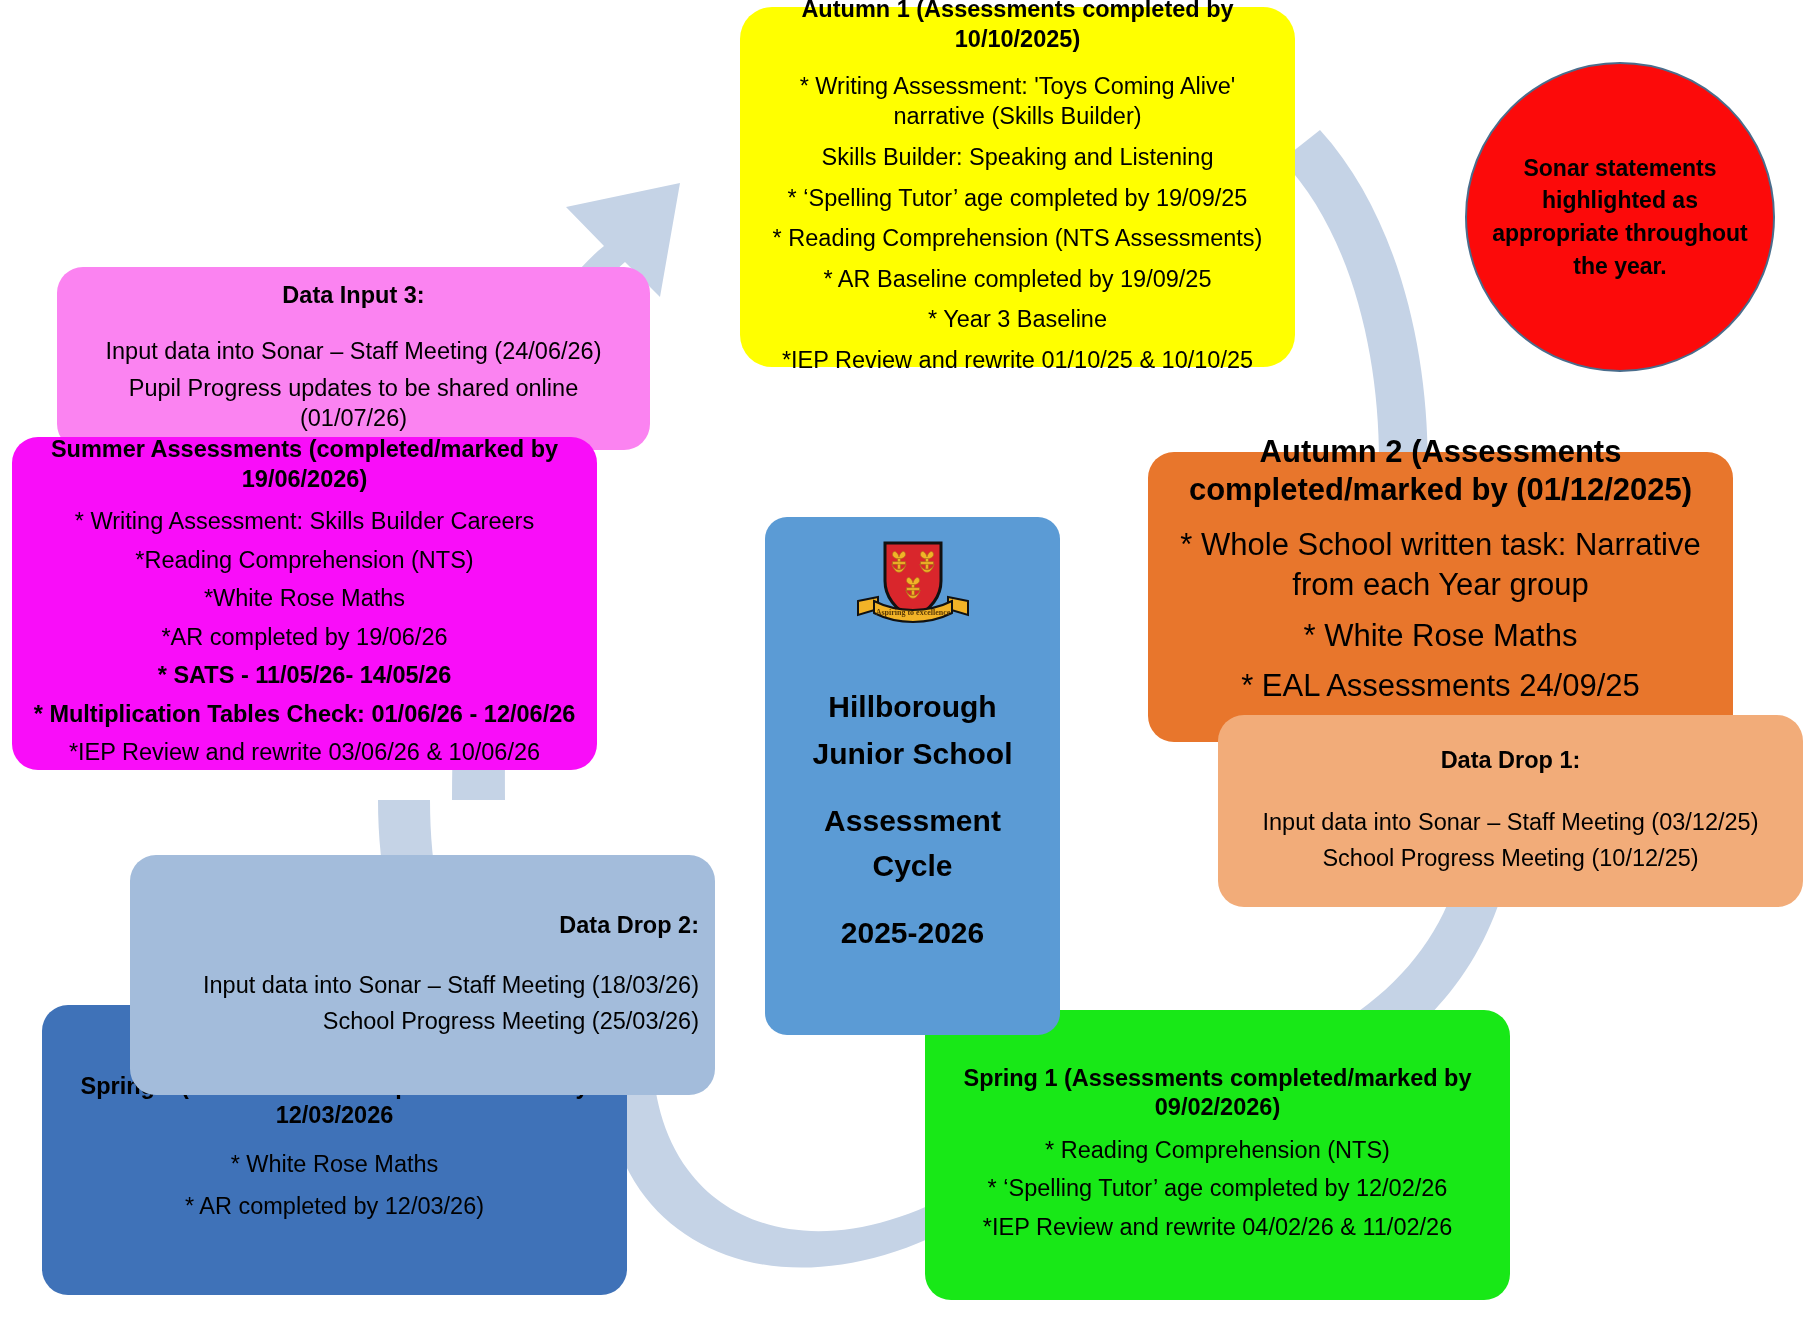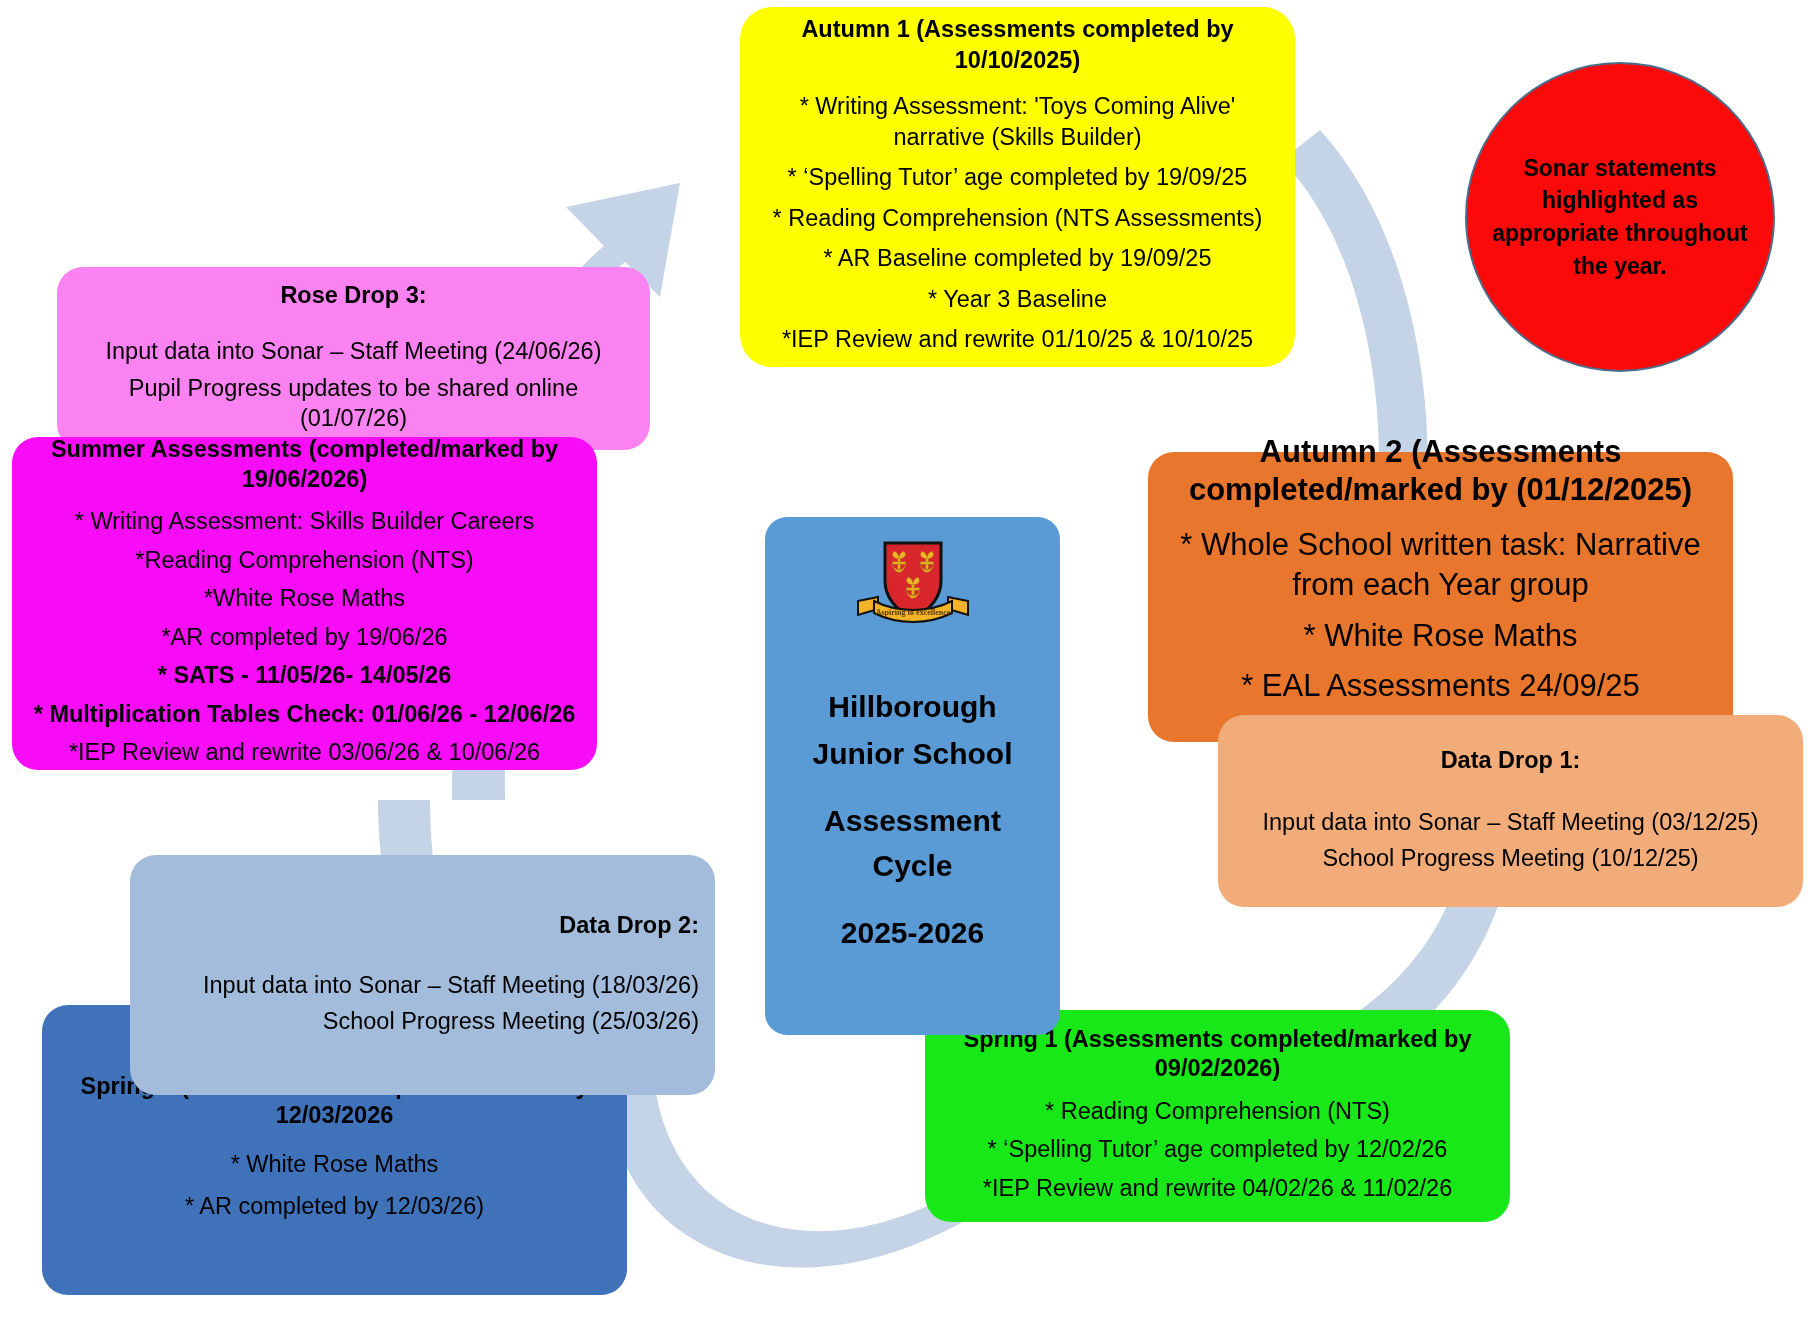--- a/index.html
+++ b/index.html
@@ -113,21 +113,21 @@
 
   #node-datadrop2 {
     left: 130px; top: 855px; width: 585px; height: 240px;
     background: #a3bcdb;
     font-size: 23.5px;
   }
   #node-datadrop2 .title { margin-bottom: 26px; }
   #node-datadrop2 .line { margin: 3px 0; }
 
   #node-spring1 {
-    left: 925px; top: 1010px; width: 585px; height: 212px;
+    left: 925px; top: 1010px; width: 585px; height: 290px;
     background: #18e817;
     font-size: 23.5px;
   }
   #node-spring1 .title { margin-bottom: 8px; line-height: 1.25; }
   #node-spring1 .line { margin: 4px 0; }
 
   #node-spring2 {
     left: 42px; top: 1005px; width: 585px; height: 290px;
     background: #3f72b8;
     font-size: 23.5px;
@@ -177,33 +177,34 @@
 
     <g>
       <path d="M430,800 C430,870 442,930 470,980 L425,1002
                C392,942 378,872 378,800 Z" fill="#c5d3e6"></path>
     </g>
   </svg>
 
   <div class="box" id="node-autumn1">
     <div class="title">Autumn 1 (Assessments completed by 10/10/2025)</div>
     <div class="line">* Writing Assessment: 'Toys Coming Alive' narrative (Skills Builder)</div>
+    <div class="line">Skills Builder: Speaking and Listening</div>
     <div class="line">* ‘Spelling Tutor’ age completed by 19/09/25</div>
     <div class="line">* Reading Comprehension (NTS Assessments)</div>
     <div class="line">* AR Baseline completed by 19/09/25</div>
     <div class="line">* Year 3 Baseline</div>
     <div class="line">*IEP Review and rewrite 01/10/25 &amp; 10/10/25</div>
   </div>
 
   <div class="box" id="node-sonar">
     <div class="line">Sonar statements highlighted as appropriate throughout the year.</div>
   </div>
 
   <div class="box" id="node-datadrop3">
-    <div class="title">Rose Drop 3:</div>
+    <div class="title">Data Input 3:</div>
     <div class="line">Input data into Sonar – Staff Meeting (24/06/26)</div>
     <div class="line">Pupil Progress updates to be shared online (01/07/26)</div>
   </div>
 
   <div class="box" id="node-summer">
     <div class="title">Summer Assessments (completed/marked by 19/06/2026)</div>
     <div class="line">* Writing Assessment: Skills Builder Careers</div>
     <div class="line">*Reading Comprehension (NTS)</div>
     <div class="line">*White Rose Maths</div>
     <div class="line">*AR completed by 19/06/26</div>

